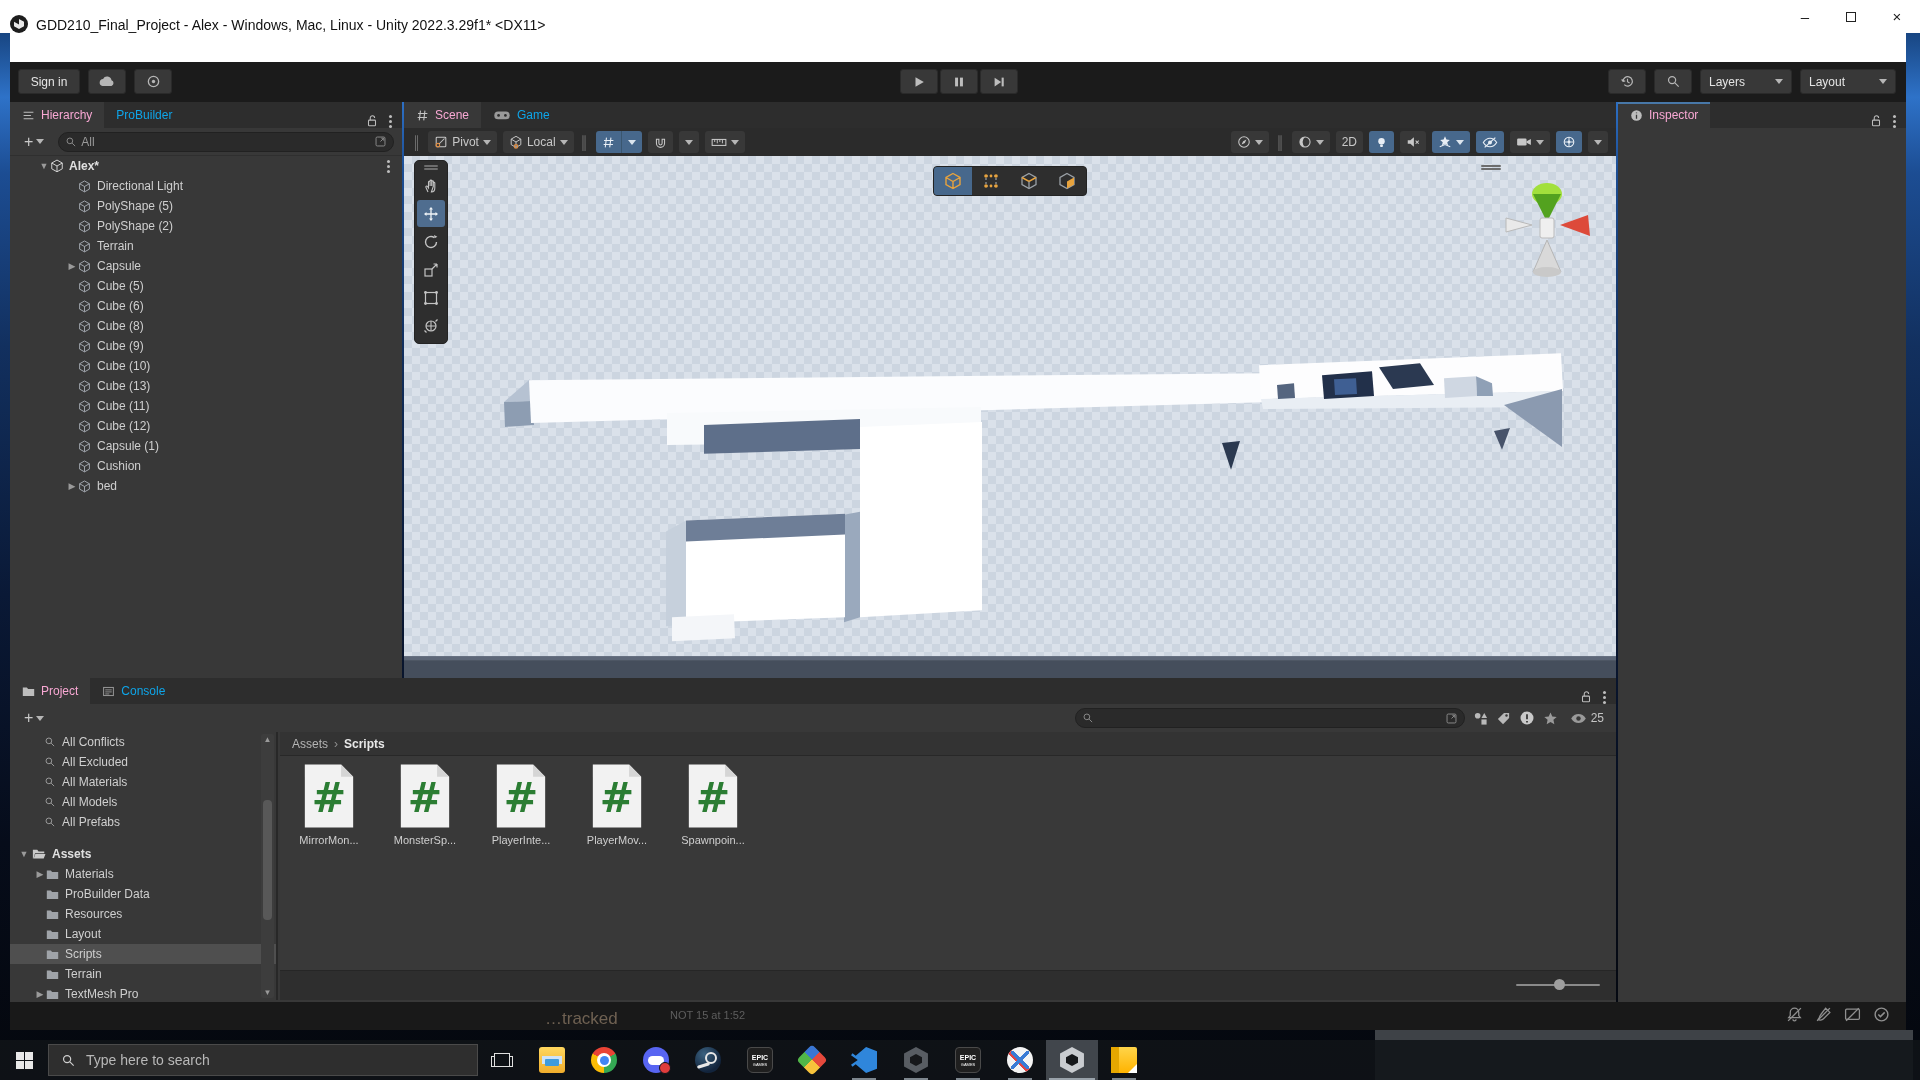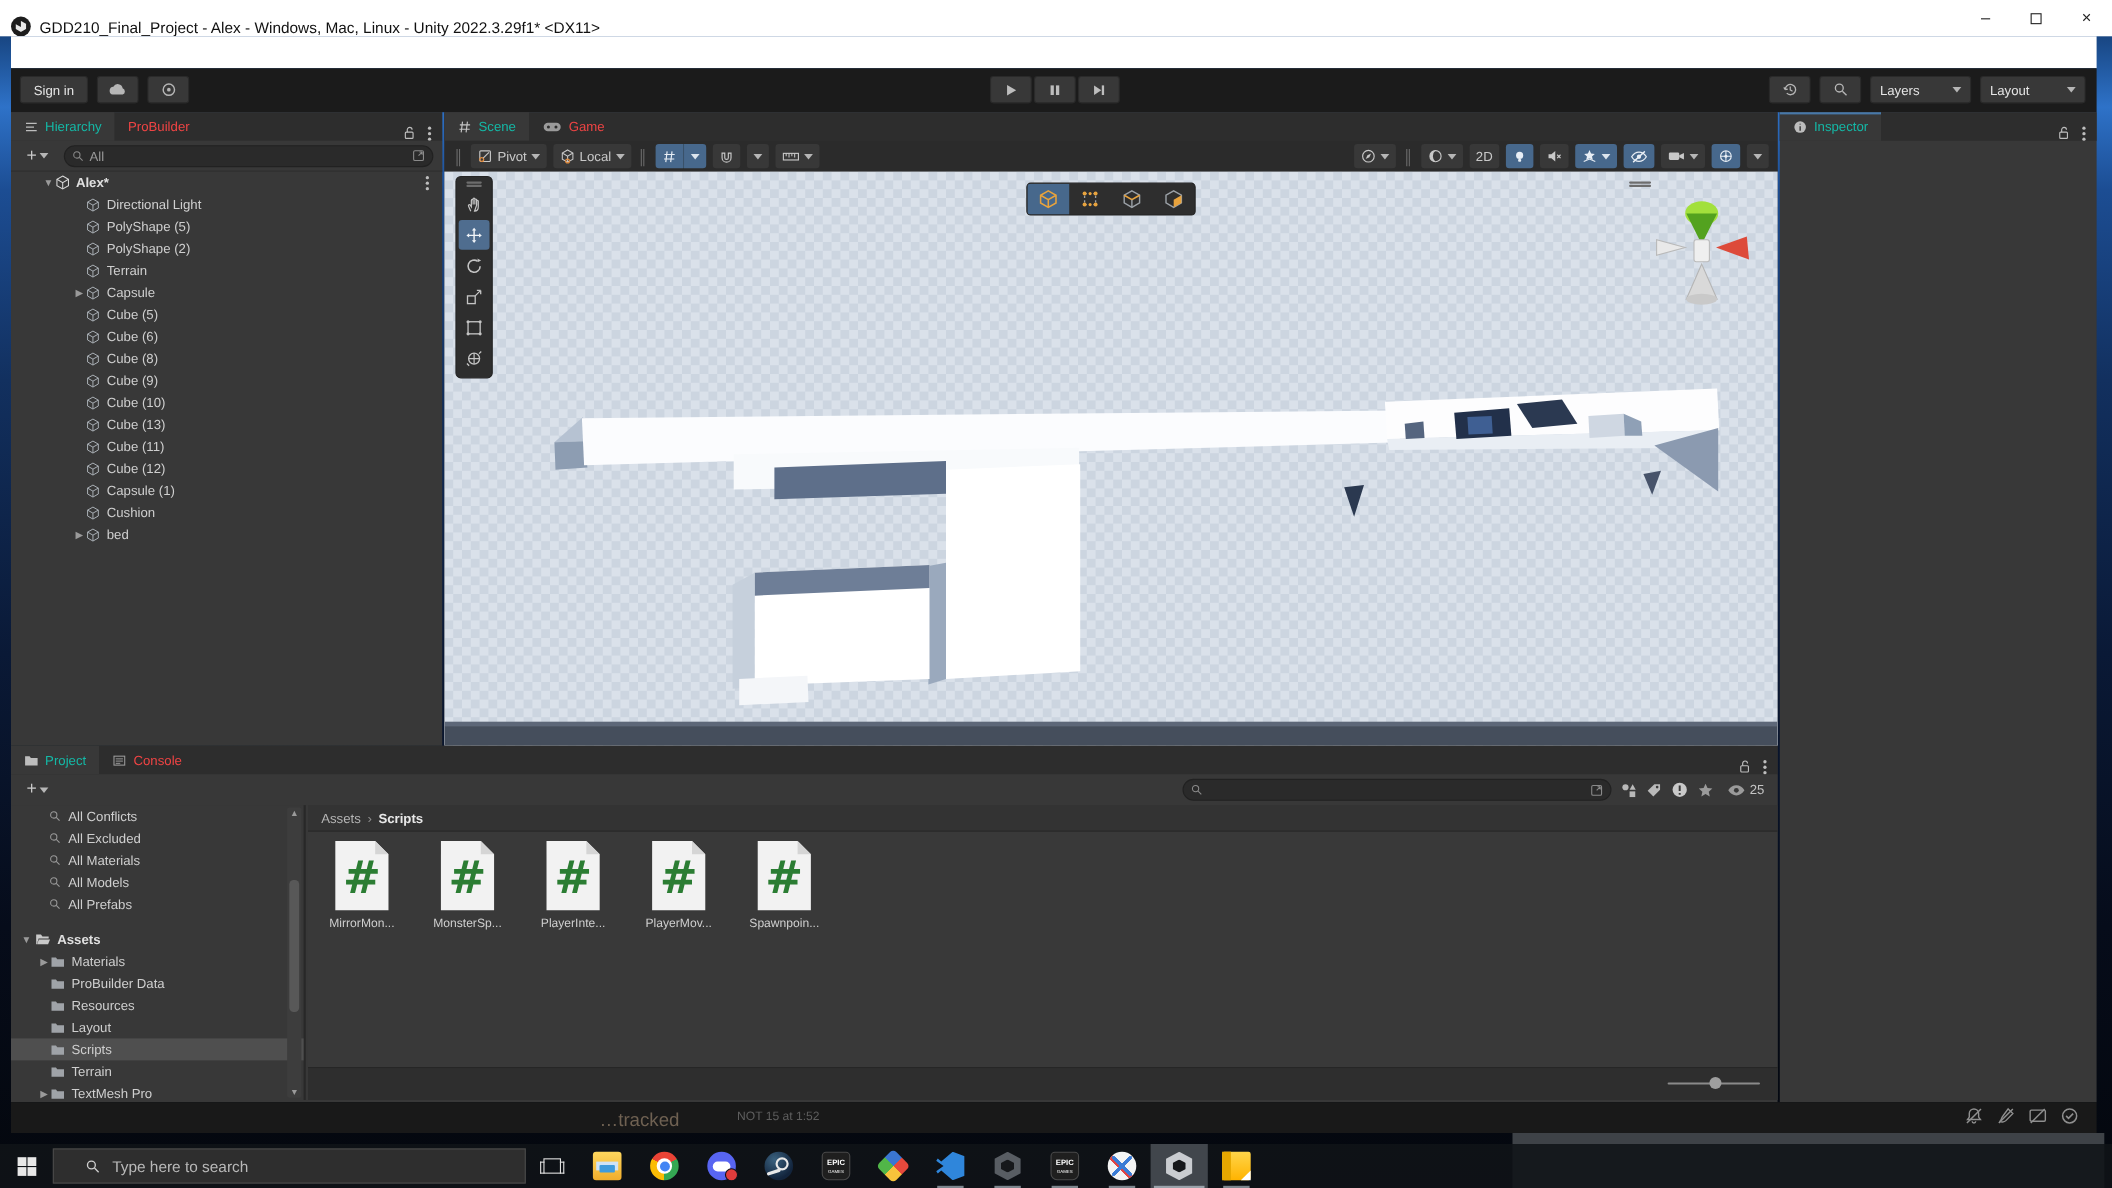--- a/index.html
+++ b/index.html
@@ -27,22 +27,22 @@
 
   
   .maintoolbar { position:absolute; left:10px; top:62px; width:1896px; height:40px; background:#1b1b1b; }
   .ubtn { position:absolute; top:7px; height:25px; background:#383838; border:1px solid #2a2a2a; border-radius:3px;
     color:#e5e5e5; font-size:12px; display:flex; align-items:center; justify-content:center; gap:4px; }
   .caret { width:0; height:0; border-left:4px solid transparent; border-right:4px solid transparent; border-top:5px solid #b6b6b6; display:inline-block; }
 
   
   .panel { position:absolute; background:#383838; }
   .tabbar { position:absolute; left:0; top:0; right:0; height:26px; background:#2d2d2d; display:flex; align-items:flex-end; }
-  .tab { height:26px; display:flex; align-items:center; gap:6px; padding:0 12px; font-size:12px; color:#ef4444; position:relative;}
-  .tab.active { background:#383838; color:#14b8a6; }
+  .tab { height:26px; display:flex; align-items:center; gap:6px; padding:0 12px; font-size:12px; color:#0ea5e9; position:relative;}
+  .tab.active { background:#383838; color:#f9a8d4; }
   .tab.active.blue-top::before { content:""; position:absolute; left:0; top:0; right:0; height:2px; background:#4878a8; }
   .panelicons { margin-left:auto; display:flex; align-items:center; gap:10px; padding-right:10px; }
   .kebab { width:3px; height:3px; border-radius:50%; background:#bdbdbd; box-shadow:0 5px 0 #bdbdbd,0 -5px 0 #bdbdbd; }
   .toolrow { position:absolute; left:0; right:0; height:28px; display:flex; align-items:center; }
   .searchfield { background:#2a2a2a; border:1px solid #212121; border-radius:10px; height:20px; display:flex; align-items:center;
     color:#9a9a9a; font-size:12px; padding:0 6px; gap:4px; }
   .plusbox { display:flex; align-items:center; gap:3px; color:#c9c9c9; font-size:16px; padding:0 6px; }
   .row { height:20px; display:flex; align-items:center; font-size:12px; color:#cfcfcf; white-space:nowrap; }
   .tw { width:12px; text-align:center; color:#9a9a9a; font-size:9px; visibility:hidden; flex:0 0 12px;}
   .f-expandable .tw { visibility:visible; }
@@ -111,21 +111,21 @@
   .statusicons { position:absolute; right:16px; top:4px; display:flex; gap:12px; }
   .bgwindow { position:absolute; left:1375px; top:1030px; width:538px; height:50px; background:#3e4247; }
 
   
   .taskbar { position:absolute; left:0; top:1040px; width:1920px; height:40px; background:rgba(16,19,24,0.88);
     display:flex; align-items:stretch; z-index:5; }
   .startbtn { width:48px; display:flex; align-items:center; justify-content:center; }
   .startlogo { width:17px; height:17px; display:grid; grid-template-columns:8px 8px; grid-template-rows:8px 8px; gap:1px; }
   .startlogo i { background:#e8e8e8; }
   .tsearch { width:430px; margin:4px 0; background:#2e2e2e; border:1px solid #4a4a4a; display:flex; align-items:center; gap:10px;
-    padding:0 28px; color:#b8b8b8; font-size:14px; }
+    padding:0 12px; color:#b8b8b8; font-size:14px; }
   .taskviewbtn { width:48px; display:flex; align-items:center; justify-content:center; }
   .tv { width:16px; height:14px; border:1.5px solid #e0e0e0; position:relative; }
   .tv::before { content:""; position:absolute; left:-4px; top:2px; width:3px; height:9px; border:1.5px solid #e0e0e0; border-right:none; }
   .tv::after { content:""; position:absolute; right:-4px; top:2px; width:3px; height:9px; border:1.5px solid #e0e0e0; border-left:none; }
   .apps { display:flex; }
   .app { width:52px; position:relative; display:flex; align-items:center; justify-content:center; }
   .app .ic { width:26px; height:26px; position:relative; }
   .f-open::after { content:""; position:absolute; bottom:0; left:14px; right:14px; height:2px; background:#7d868e; }
   .f-active { background:#41464c; }
   .f-active::after { left:3px; right:3px; background:#99a2aa; }

